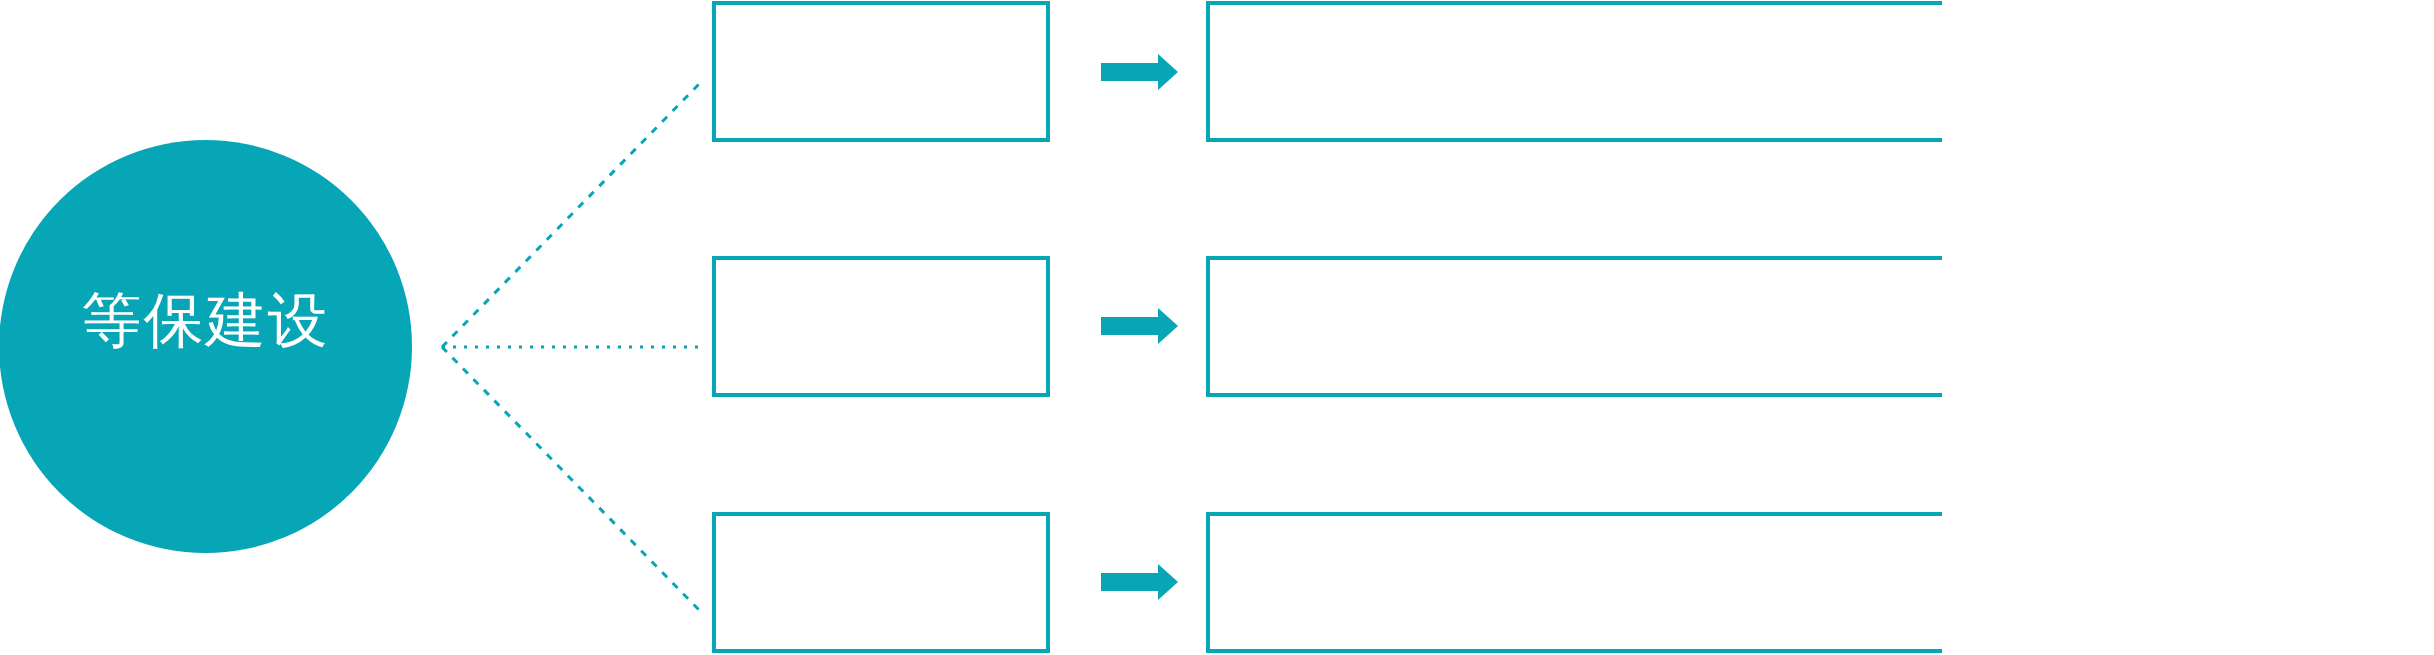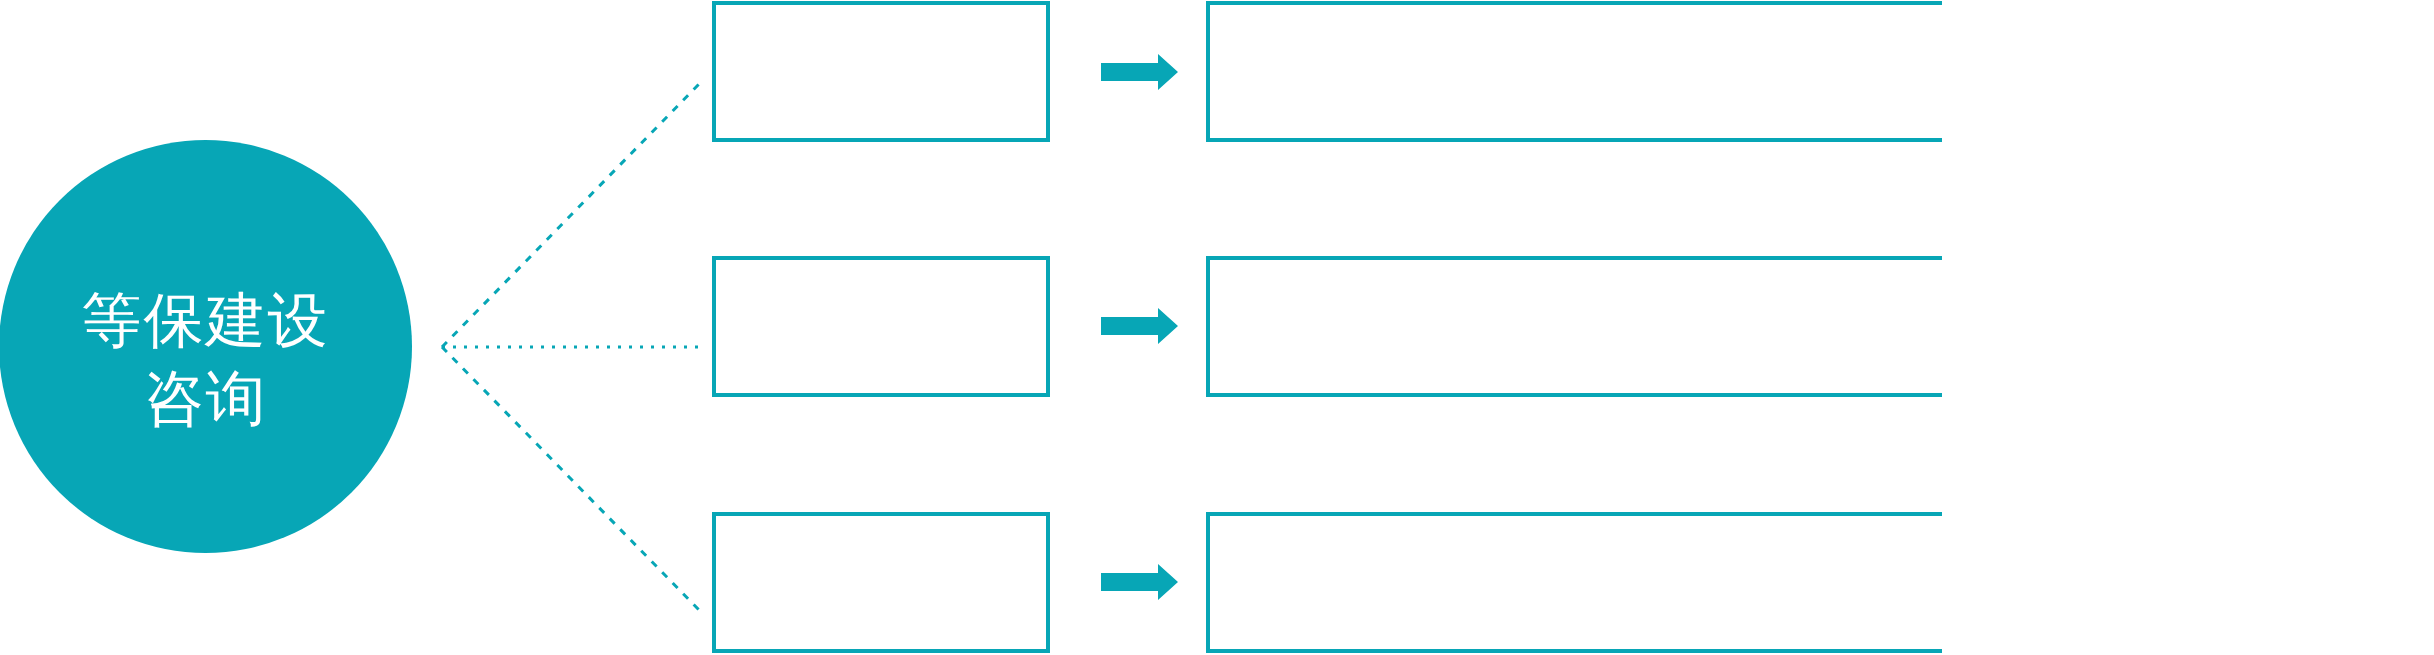--- a/index.html
+++ b/index.html
@@ -82,21 +82,20 @@
 
   <svg class="connector-svg" viewBox="0 0 2434 655" xmlns="http://www.w3.org/2000/svg">
     <line x1="442" y1="347" x2="703" y2="80" stroke="currentColor" stroke-width="3" stroke-dasharray="7 8"></line>
     <line x1="442" y1="347" x2="706" y2="347" stroke="currentColor" stroke-width="3" stroke-dasharray="3 8"></line>
     <line x1="442" y1="347" x2="703" y2="614" stroke="currentColor" stroke-width="3" stroke-dasharray="7 8"></line>
   </svg>
 
   <div class="level-circle">
     <div class="circle-label">
       <div>等保建设</div>
-      <div>咨询</div>
     </div>
   </div>
 
   <div class="small-box row1-box"></div>
   <svg class="arrow-icon row1-arrow" viewBox="0 0 77 36" xmlns="http://www.w3.org/2000/svg">
     <polygon points="0,9 57,9 57,0 77,18 57,36 57,27 0,27" fill="currentColor"></polygon>
   </svg>
   <div class="wide-box row1-box"></div>
 
   <div class="small-box row2-box"></div>

